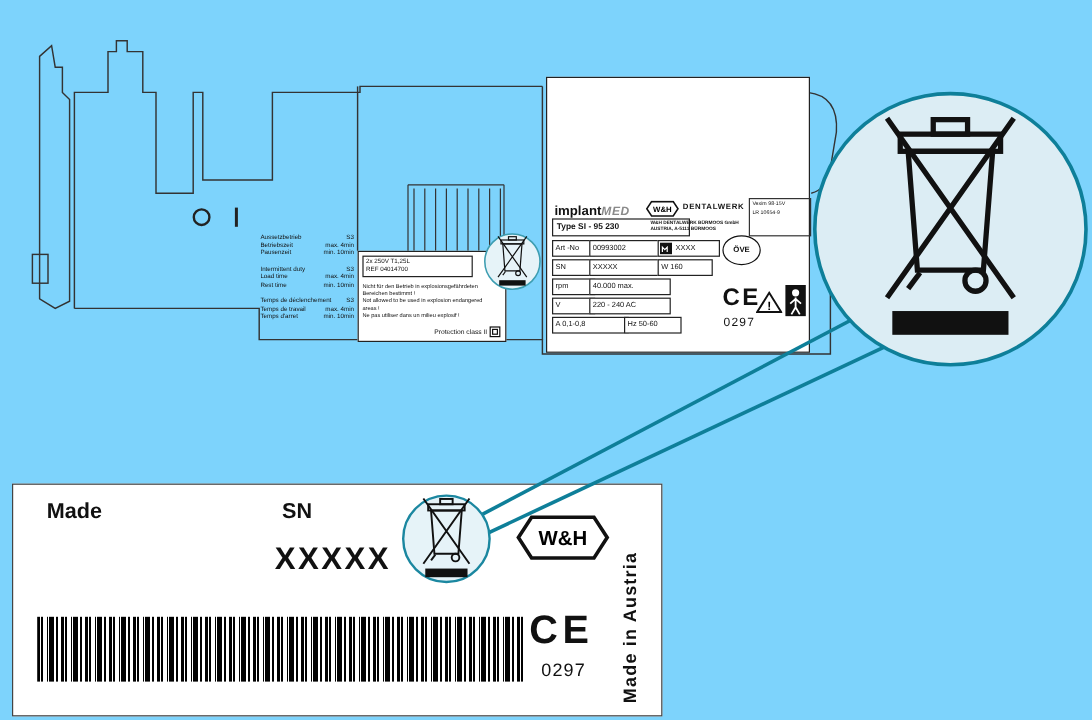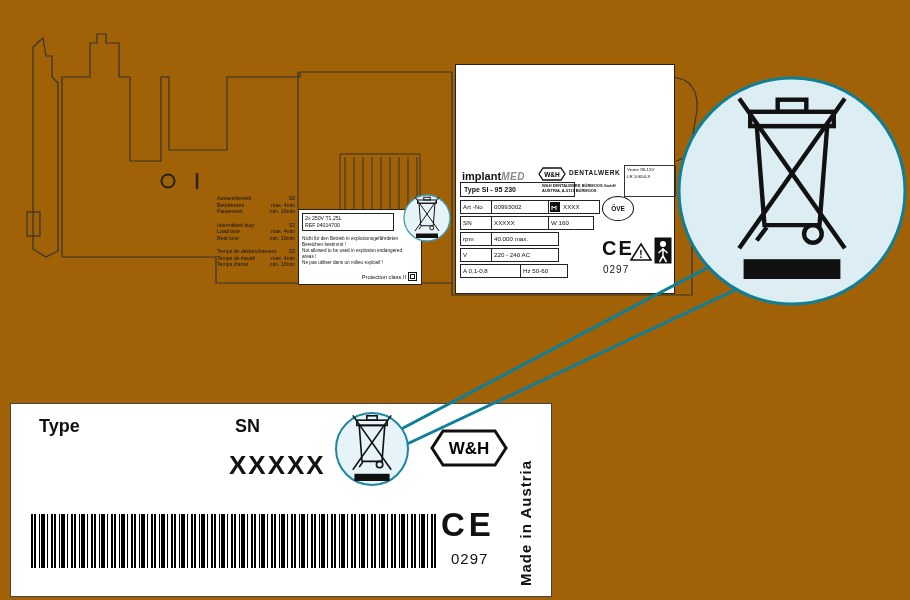--- a/index.html
+++ b/index.html
@@ -1,16 +1,16 @@
 <!DOCTYPE html>
 <html><head>
 <meta charset="utf-8">
 <style>
   html,body{margin:0;padding:0;background:#fff;}
-  #canvas{position:relative;width:910px;height:600px;background:#a16207;overflow:hidden;
+  #canvas{position:relative;width:910px;height:600px;background:#7dd3fc;overflow:hidden;
           font-family:"Liberation Sans",sans-serif;color:#111;}
   svg.layer{position:absolute;left:0;top:0;pointer-events:none;}
   #drawing{z-index:1;}
   .block{position:absolute;z-index:2;}
   #overlay{z-index:3;}
 
   
   .duty{left:217px;top:195px;width:78px;font-size:5.2px;line-height:1.25;}
   .duty .grp{margin-bottom:7px;}
   .duty .row{display:flex;justify-content:space-between;white-space:nowrap;}
@@ -188,21 +188,21 @@
       <text x="11" y="16" font-size="10" font-weight="bold" text-anchor="middle" font-family="Liberation Sans, sans-serif">!</text>
     </svg>
     <svg class="p" style="left:198px;top:172px;" width="18" height="27">
       <rect x="0.5" y="0.5" width="17" height="26" fill="#111"></rect>
       <circle cx="9" cy="7" r="3" fill="#fff"></circle>
       <path d="M9,11 V19 M9,12 L4.5,16 M9,12 L13.5,16 M9,19 L5.5,25 M9,19 L12.5,25" stroke="#fff" stroke-width="1.5" fill="none"></path>
     </svg>
   </div>
 
   <div class="block label">
-    <div class="p bl-head" style="left:28px;top:12px;">Type</div>
+    <div class="p bl-head" style="left:28px;top:12px;">Made</div>
     <div class="p bl-head" style="left:224px;top:12px;">SN</div>
     <div class="p bl-sn-val" style="left:218px;top:46px;">XXXXX</div>
     <svg class="p" style="left:418px;top:24px;" width="80" height="40">
       <polygon points="14,3 66,3 77,20 66,37 14,37 3,20" fill="none" stroke="#111" stroke-width="3"></polygon>
       <text x="40" y="26" font-size="17" font-weight="bold" text-anchor="middle" font-family="Liberation Sans, sans-serif">W&amp;H</text>
     </svg>
     <div class="barcode"></div>
     <div class="p ce-big" style="left:430px;top:102px;">CE</div>
     <div class="p ce-num" style="left:440px;top:146px;">0297</div>
     <div class="made">Made in Austria</div>

